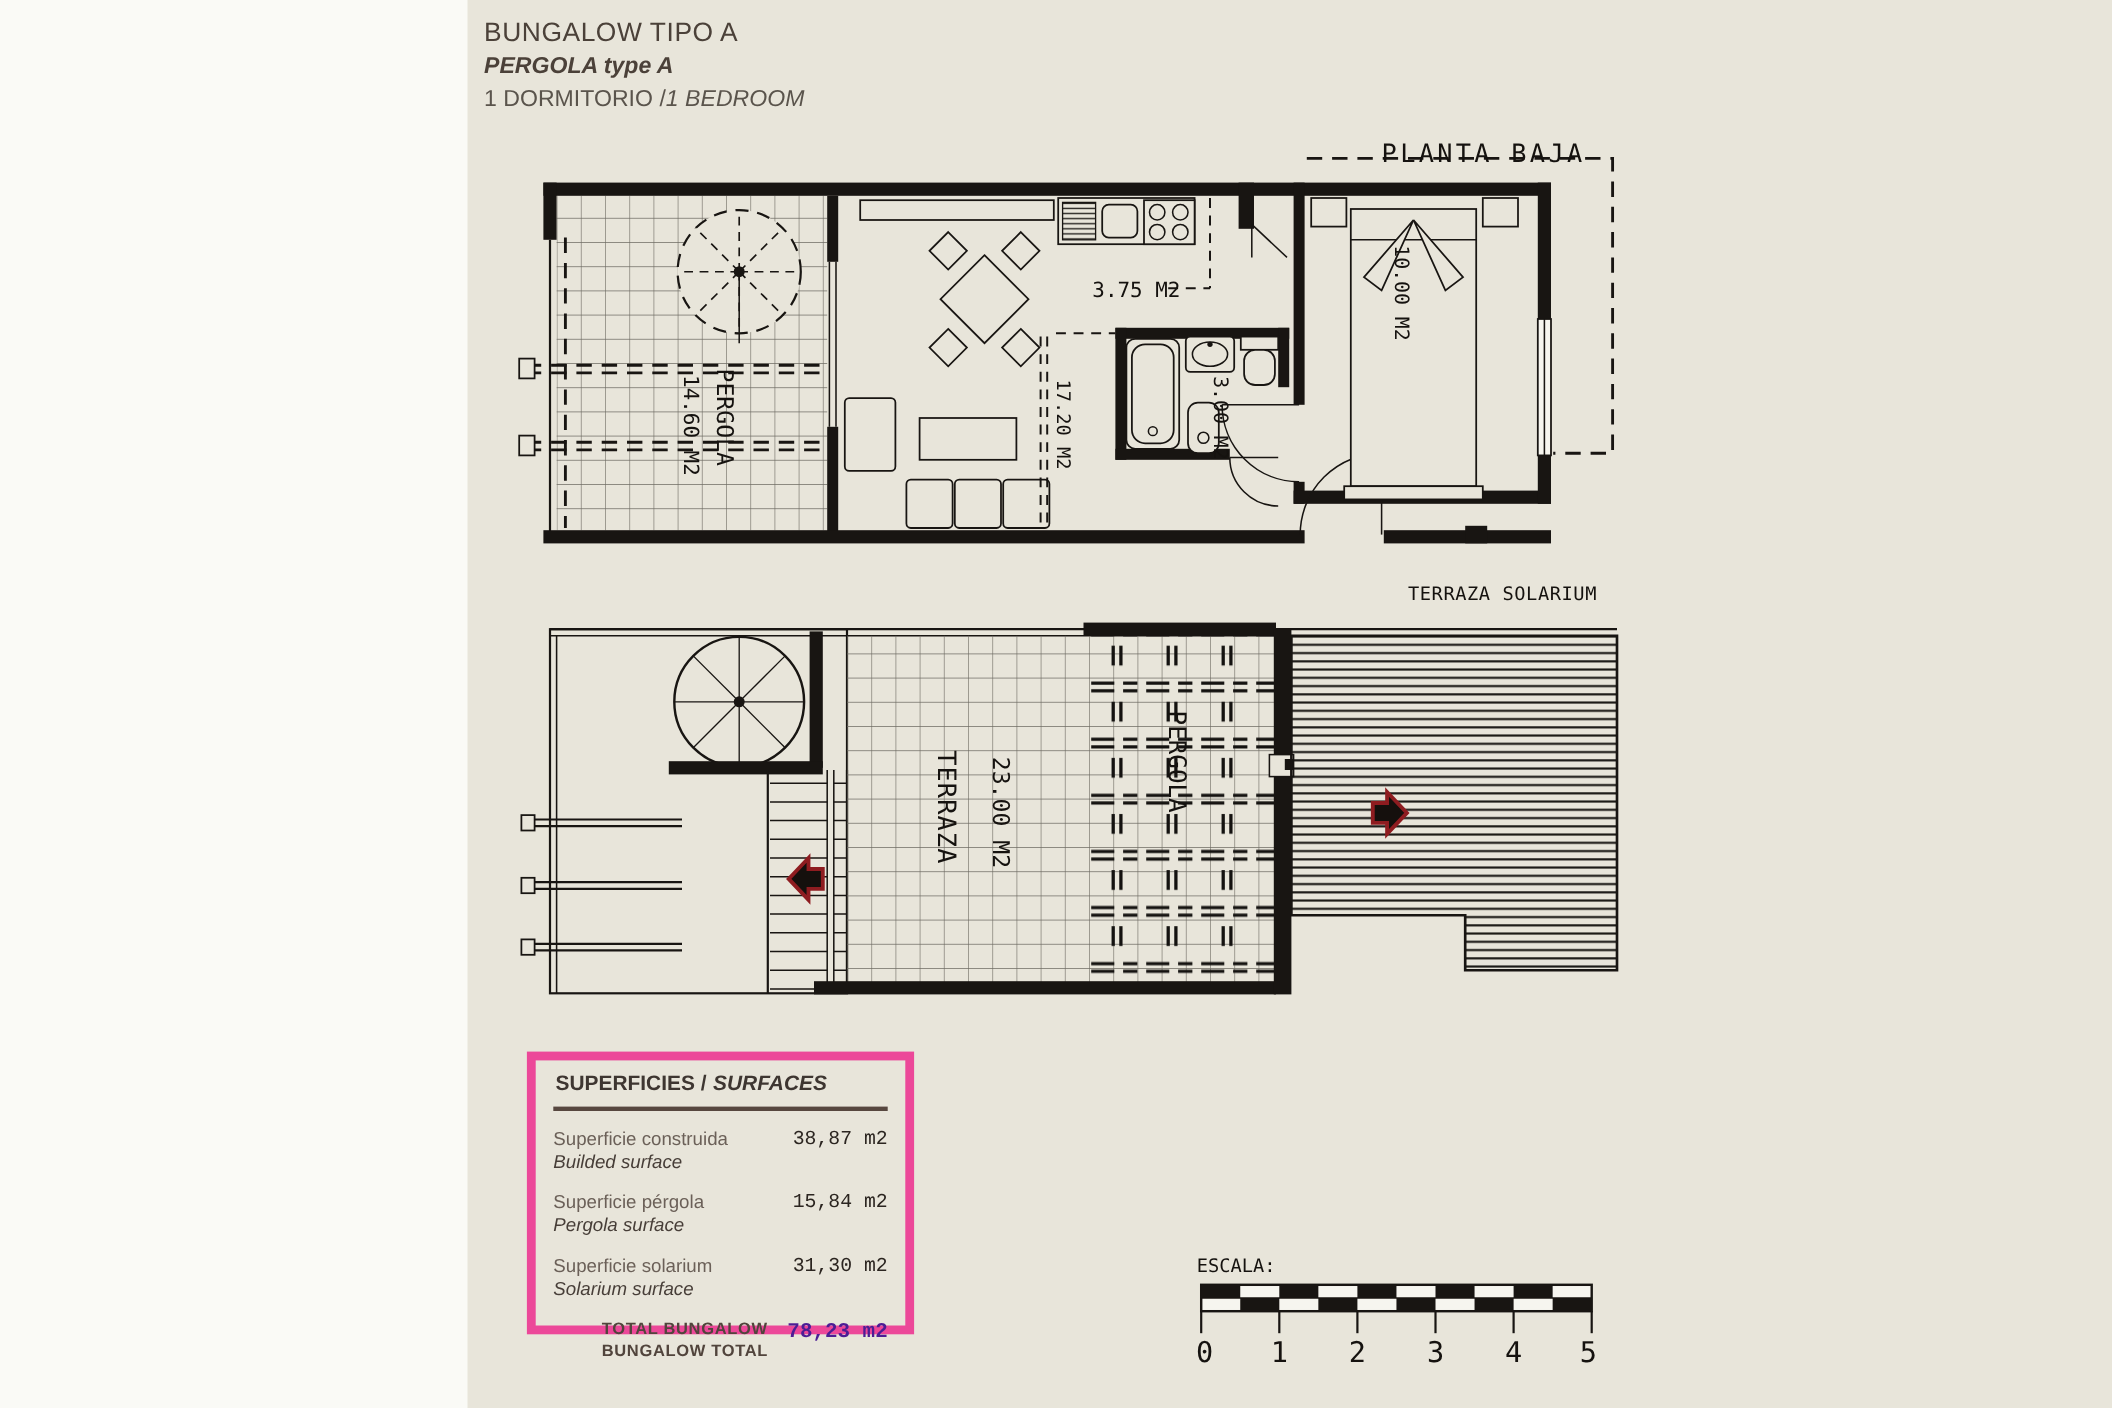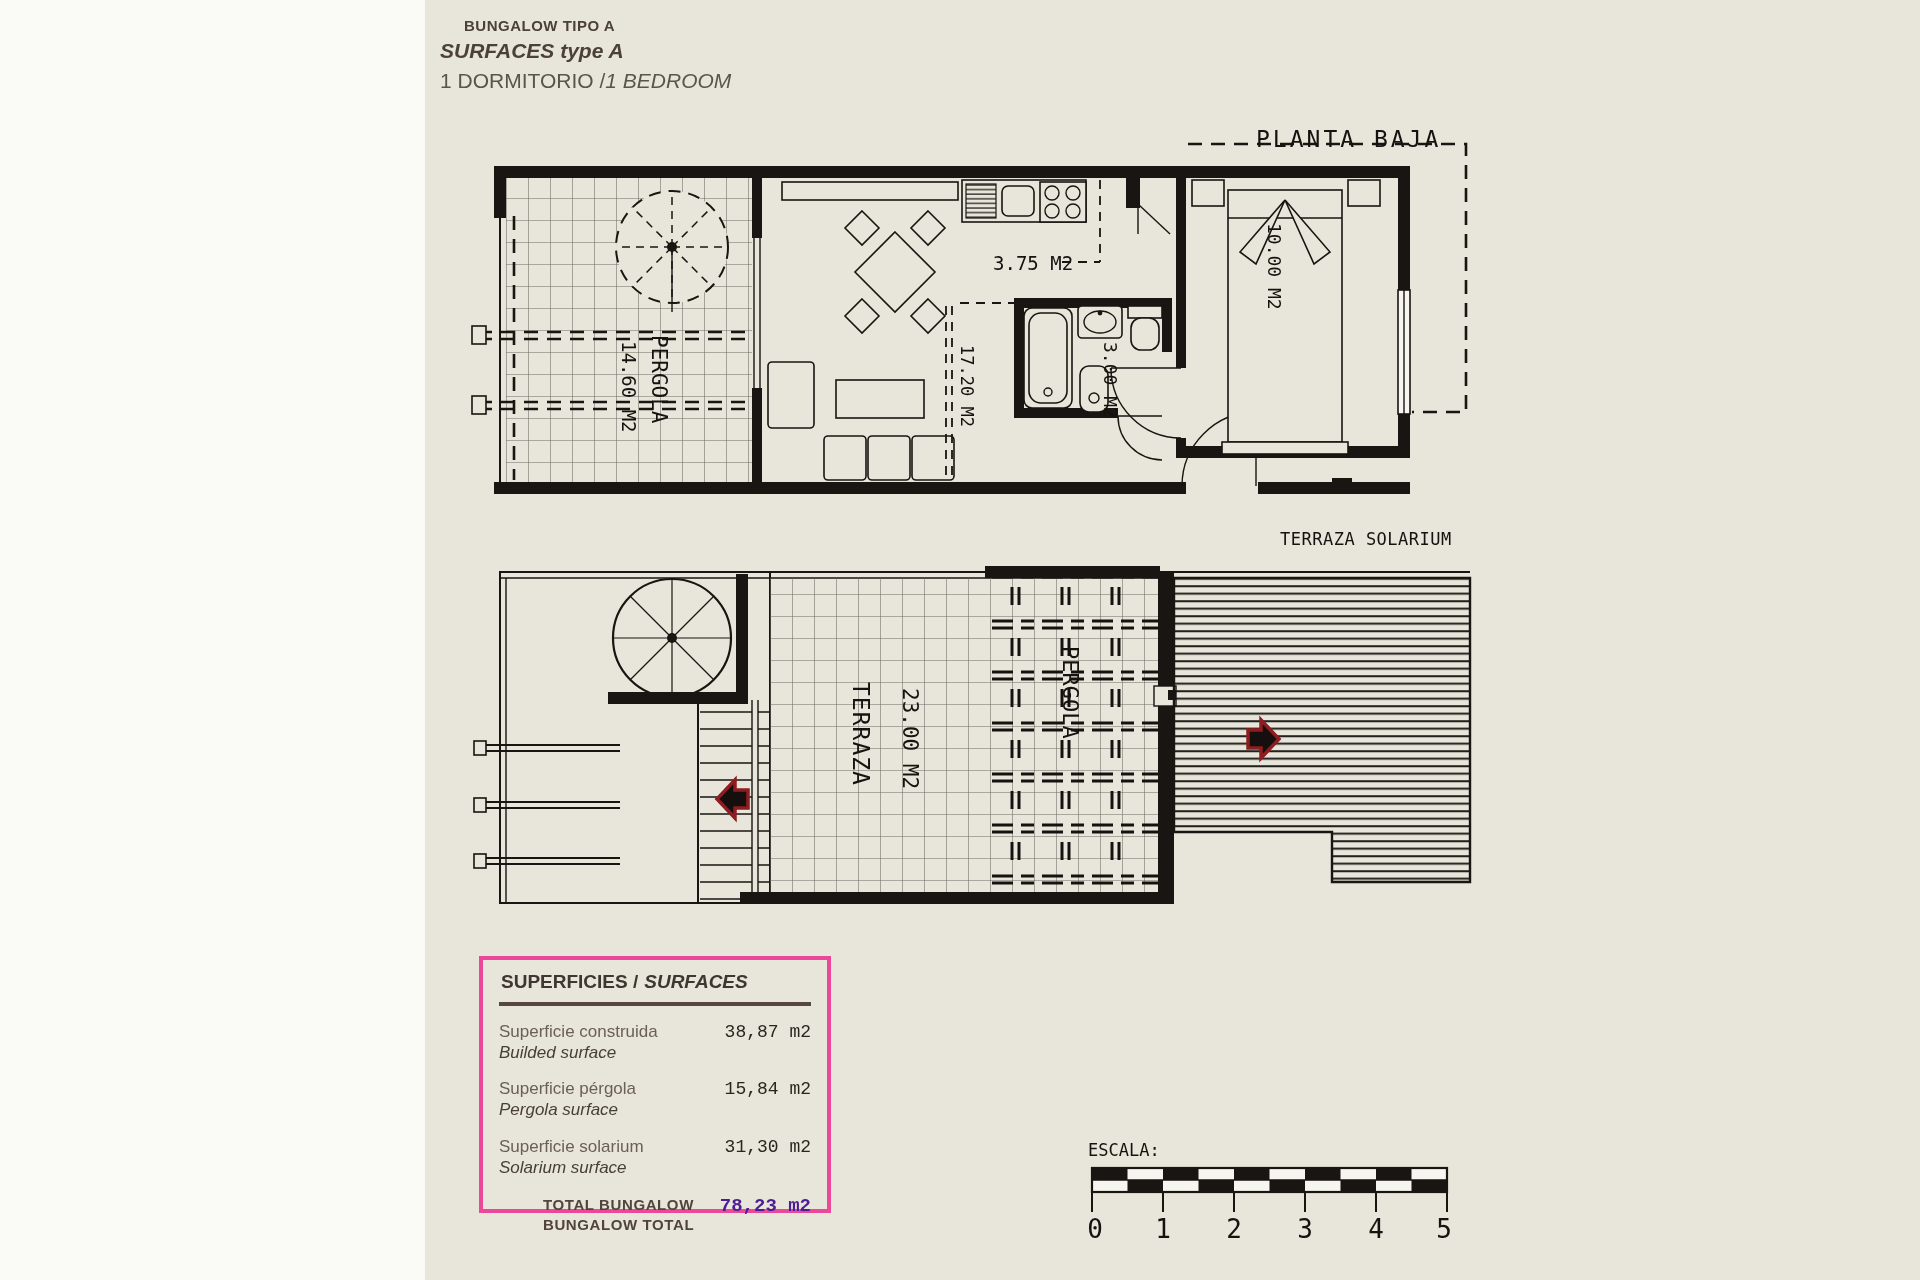--- a/index.html
+++ b/index.html
@@ -7,29 +7,29 @@
   body {
     position:relative; overflow:hidden;
     background:#fafaf6;
     font-family:"Liberation Sans", sans-serif;
   }
   .paper { position:absolute; left:425px; top:0; width:1495px; height:1280px; background:#e8e5da; }
   .plan-layer { position:absolute; left:0; top:0; }
 
   
   .title-block { position:absolute; left:440px; top:18px; color:#4b4139; line-height:1; }
-  .title-block .l1 { font-size:15px; font-weight:bold; letter-spacing:.5px;margin-left:24px; }
+  .title-block .l1 { font-size:24px; font-weight:normal; letter-spacing:.5px; }
   .title-block .l2 { font-size:21px; font-weight:bold; font-style:italic; margin-top:7px; }
   .title-block .l3 { font-size:21px; margin-top:9px; color:#5a544c; }
   .title-block .l3 .en { font-style:italic; }
 
   
   .surfaces {
     position:absolute; left:479px; top:956px; width:352px; height:257px;
-    border:4px solid #ec4899; padding:6px 16px 0 16px; color:#3e3631;
+    border:8px solid #ec4899; padding:6px 16px 0 16px; color:#3e3631;
   }
   .surfaces .hd { font-size:19px; font-weight:bold; padding:5px 2px 9px 2px; border-bottom:4px solid #57473f; }
   .surfaces .hd .en { font-style:italic; margin-left:6px; }
   .s-row { display:flex; justify-content:space-between; align-items:flex-start; margin-top:16px; }
   .s-row .es { font-size:17px; color:#6b6058; line-height:1.22; }
   .s-row .en { font-size:17px; font-style:italic; color:#473e38; line-height:1.22; }
   .s-row .val { font-size:18px; color:#2b2520; padding-bottom:1px;font-family:Liberation Mono, monospace; }
   .s-total { margin-top:17px; }
   .s-total .es, .s-total .en { font-size:15px; font-weight:bold; font-style:normal; color:#51443c; letter-spacing:.6px; line-height:1.3;margin-left:44px; }
   .s-total .val { font-size:19px; font-weight:bold; color:#4c1d95; }
@@ -325,21 +325,21 @@
       <text x="1234" y="1238">2</text>
       <text x="1305" y="1238">3</text>
       <text x="1376" y="1238">4</text>
       <text x="1444" y="1238">5</text>
     </g>
   </g>
 </svg>
 
 <div class="title-block">
   <div class="l1">BUNGALOW TIPO A</div>
-  <div class="l2">SURFACES type A</div>
+  <div class="l2">PERGOLA type A</div>
   <div class="l3"><span class="es">1 DORMITORIO /</span><span class="en">1 BEDROOM</span></div>
 </div>
 
 <div class="surfaces">
   <div class="hd">
     <span>SUPERFICIES /</span><span class="en">SURFACES</span>
   </div>
 
   <div class="s-row">
     <div class="lbl">

